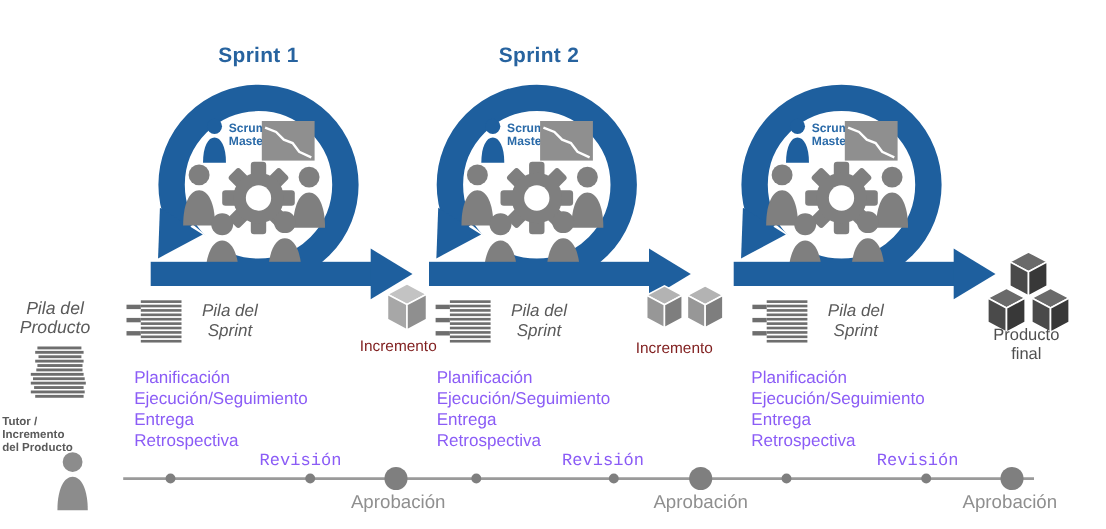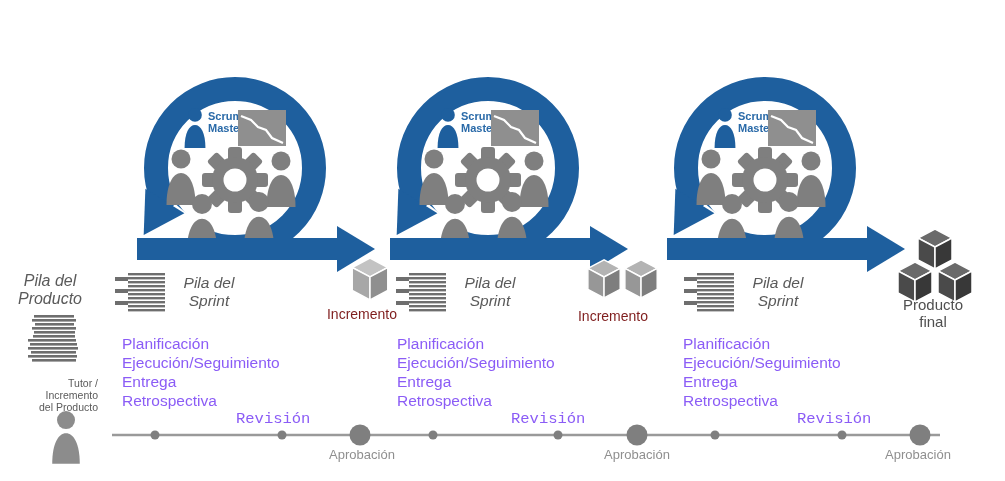--- a/index.html
+++ b/index.html
@@ -5,23 +5,23 @@
   html,body{margin:0;padding:0;background:#fff;}
   .canvas{position:relative;width:1005px;height:481px;background:#fff;overflow:hidden;
           font-family:"Liberation Sans",sans-serif;}
   .abs{position:absolute;}
   .sprint-title{font-size:19px;font-weight:bold;color:#27639f;text-align:center;width:160px;letter-spacing:.3px;}
   .sprint-title .n-italic{font-style:italic;}
   .phase-list{font-size:15.5px;color:#8b5cf6;line-height:19px;white-space:nowrap;}
   .phase-0{margin-left:0;} .phase-1,.phase-2,.phase-3{} .phase-4{margin-left:114px;font-family:Liberation Mono, monospace;}
   .pila-label{font-style:italic;color:#5a5a5a;font-size:15.5px;line-height:18px;text-align:center;width:78px;}
   .pila-producto{font-style:italic;color:#5a5a5a;font-size:16px;line-height:18px;text-align:center;width:96px;}
-  .owner-label{font-size:10.5px;font-weight:normal;color:#5a5a5a;line-height:12px;text-align:right;width:96px;}
+  .owner-label{font-size:10.5px;font-weight:bold;color:#5a5a5a;line-height:12px;text-align:left;width:96px;}
   .gray-label{font-size:14px;color:#7f1d1d;text-align:center;width:100px;line-height:16px;}
-  .approval{font-size:13px;color:#8f8f8f;text-align:center;width:100px;}
+  .approval{font-size:17px;color:#8f8f8f;text-align:center;width:100px;}
   svg{display:block;overflow:visible;}
 </style>
 </head>
 <body>
 
 <div class="canvas">
 
   <svg width="0" height="0" class="abs" aria-hidden="true">
     <defs>
       <g id="person-shape">
@@ -61,20 +61,28 @@
   <div class="abs owner-label" style="left:2px;top:377px;">
     <div>Tutor /</div>
     <div>Incremento</div>
     <div>del Producto</div>
   </div>
 
   <svg class="abs" style="left:46px;top:410px;" width="40" height="52">
     <use href="#person-shape" transform="translate(20,30) scale(0.95)" color="#8c8c8c"></use>
   </svg>
 
+  <div class="abs sprint-title" style="left:155px;top:40px;">
+    <span>Sprint</span>
+    <span>1</span>
+  </div>
+  <div class="abs sprint-title" style="left:410px;top:40px;">
+    <span>Sprint</span>
+    <span>2</span>
+  </div>
 
   <svg class="abs" style="left:105px;top:30px;" width="290" height="245" viewBox="0 0 290 245">
     <circle cx="130" cy="138" r="79" fill="none" stroke="#1e5f9e" stroke-width="24"></circle>
     <rect x="-22" y="-17" width="44" height="34" fill="#fff" transform="translate(76,201) rotate(40)"></rect>
     <polygon points="-23,-13 23,-13 0,27" fill="#1e5f9e" transform="translate(53,182) rotate(32)"></polygon>
     <use href="#person-shape" transform="translate(90,100) scale(0.72)" color="#1e5f9e"></use>
     <text x="103" y="90" font-size="11" font-weight="bold" fill="#2a6aa8">Scrum</text>
     <text x="103" y="102" font-size="11" font-weight="bold" fill="#2a6aa8">Master</text>
     <g>
       <rect x="133" y="80" width="48" height="36" fill="#8f8f8f"></rect>

